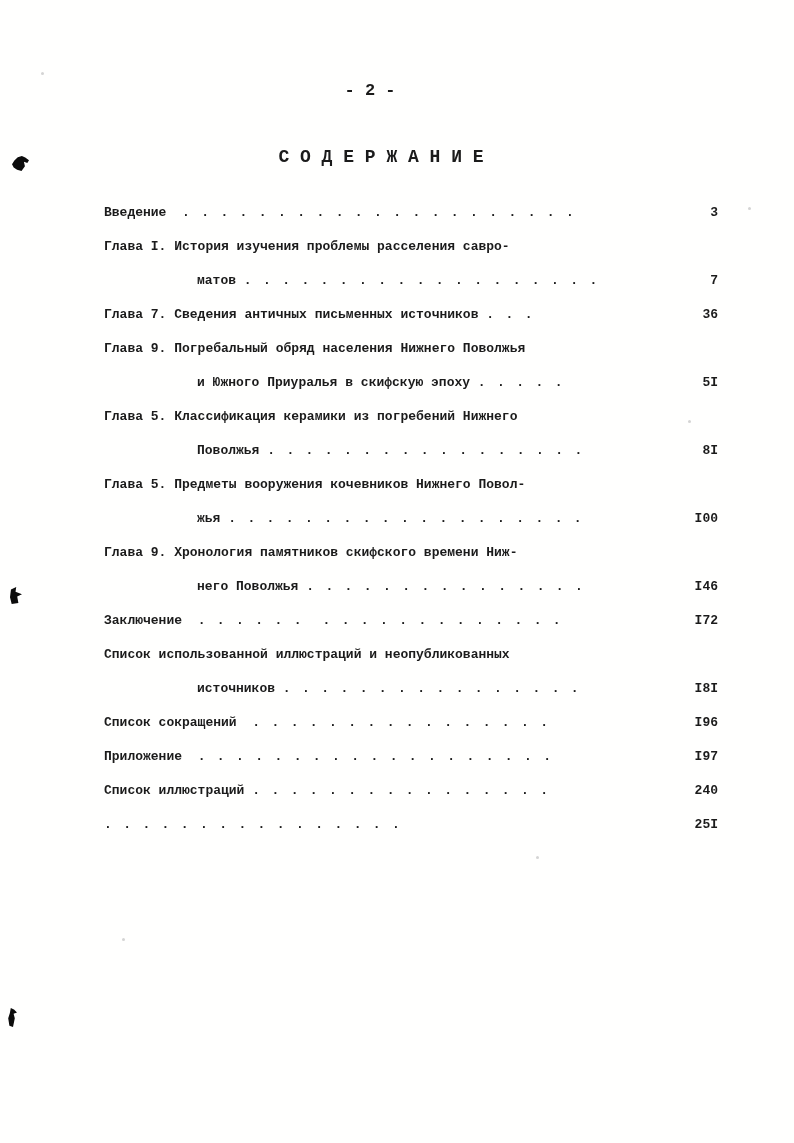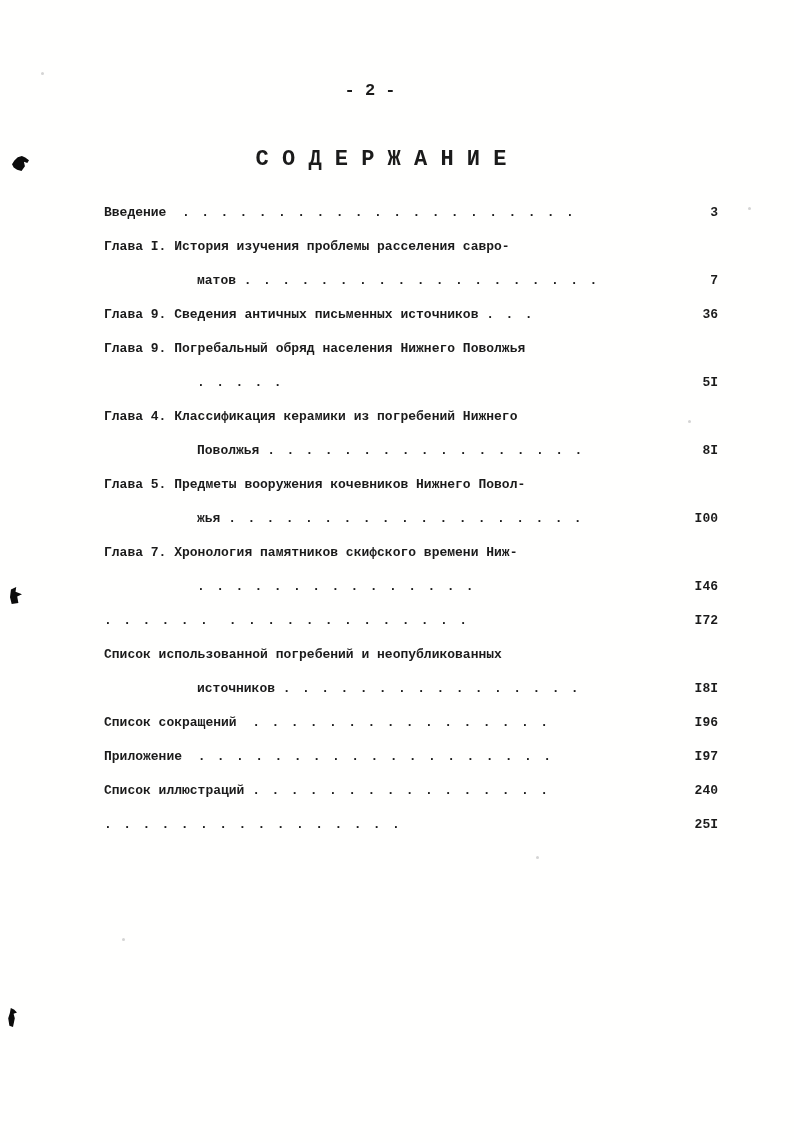--- a/index.html
+++ b/index.html
@@ -25,21 +25,21 @@
     text-align: center;
     font-size: 17px;
     white-space: pre;
   }
   .title {
     position: absolute;
     top: 147px;
     left: 0;
     width: 762px;
     text-align: center;
-    font-size: 22px;
+    font-size: 18px;
     white-space: pre;
   }
   .toc {
     position: absolute;
     top: 196px;
     left: 104px;
     width: 614px;
     font-size: 13px;
   }
   .row {
@@ -89,61 +89,61 @@
     </div>
     <div class="row">
       <span class="txt">Глава I. История изучения проблемы расселения савро-</span><span class="dots"></span>
       <span class="pg"></span>
     </div>
     <div class="row ind">
       <span class="txt">матов </span><span class="dots">. . . . . . . . . . . . . . . . . . .</span>
       <span class="pg">7</span>
     </div>
     <div class="row">
-      <span class="txt">Глава 9. Сведения античных письменных источников </span><span class="dots">. . .</span>
+      <span class="txt">Глава 7. Сведения античных письменных источников </span><span class="dots">. . .</span>
       <span class="pg">36</span>
     </div>
     <div class="row">
       <span class="txt">Глава 9. Погребальный обряд населения Нижнего Поволжья</span><span class="dots"></span>
       <span class="pg"></span>
     </div>
     <div class="row ind">
-      <span class="dots">. . . . .</span>
+      <span class="txt">и Южного Приуралья в скифскую эпоху </span><span class="dots">. . . . .</span>
       <span class="pg">5I</span>
     </div>
     <div class="row">
-      <span class="txt">Глава 4. Классификация керамики из погребений Нижнего</span><span class="dots"></span>
+      <span class="txt">Глава 5. Классификация керамики из погребений Нижнего</span><span class="dots"></span>
       <span class="pg"></span>
     </div>
     <div class="row ind">
       <span class="txt">Поволжья </span><span class="dots">. . . . . . . . . . . . . . . . .</span>
       <span class="pg">8I</span>
     </div>
     <div class="row">
       <span class="txt">Глава 5. Предметы вооружения кочевников Нижнего Повол-</span><span class="dots"></span>
       <span class="pg"></span>
     </div>
     <div class="row ind">
       <span class="txt">жья </span><span class="dots">. . . . . . . . . . . . . . . . . . .</span>
       <span class="pg">I00</span>
     </div>
     <div class="row">
-      <span class="txt">Глава 7. Хронология памятников скифского времени Ниж-</span><span class="dots"></span>
+      <span class="txt">Глава 9. Хронология памятников скифского времени Ниж-</span><span class="dots"></span>
       <span class="pg"></span>
     </div>
     <div class="row ind">
-      <span class="dots">. . . . . . . . . . . . . . .</span>
+      <span class="txt">него Поволжья </span><span class="dots">. . . . . . . . . . . . . . .</span>
       <span class="pg">I46</span>
     </div>
     <div class="row">
-      <span class="dots">. . . . . .  . . . . . . . . . . . . .</span>
+      <span class="txt">Заключение  </span><span class="dots">. . . . . .  . . . . . . . . . . . . .</span>
       <span class="pg">I72</span>
     </div>
     <div class="row">
-      <span class="txt">Список использованной погребений и неопубликованных</span><span class="dots"></span>
+      <span class="txt">Список использованной иллюстраций и неопубликованных</span><span class="dots"></span>
       <span class="pg"></span>
     </div>
     <div class="row ind">
       <span class="txt">источников </span><span class="dots">. . . . . . . . . . . . . . . .</span>
       <span class="pg">I8I</span>
     </div>
     <div class="row">
       <span class="txt">Список сокращений  </span><span class="dots">. . . . . . . . . . . . . . . .</span>
       <span class="pg">I96</span>
     </div>

